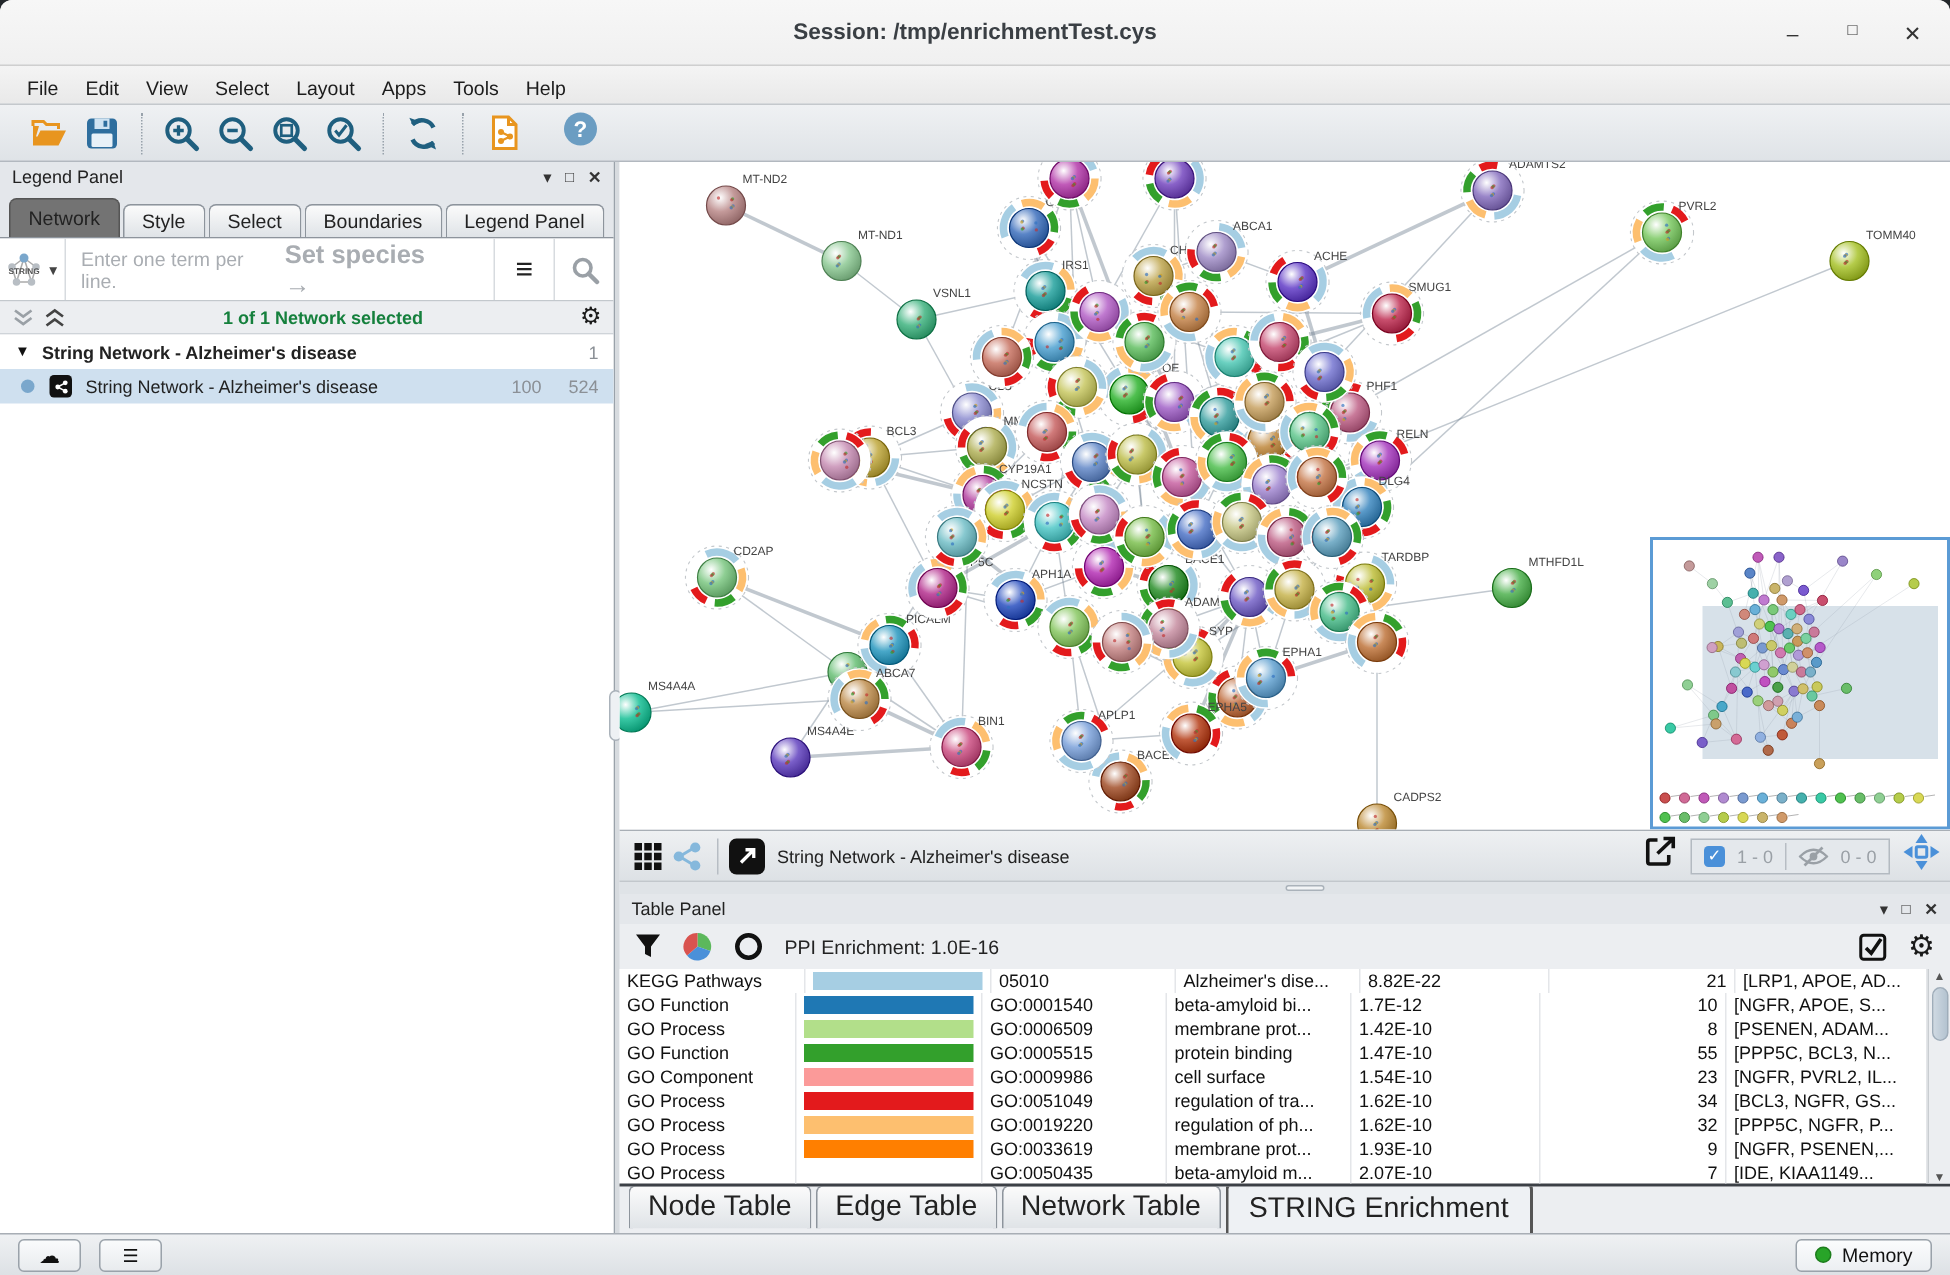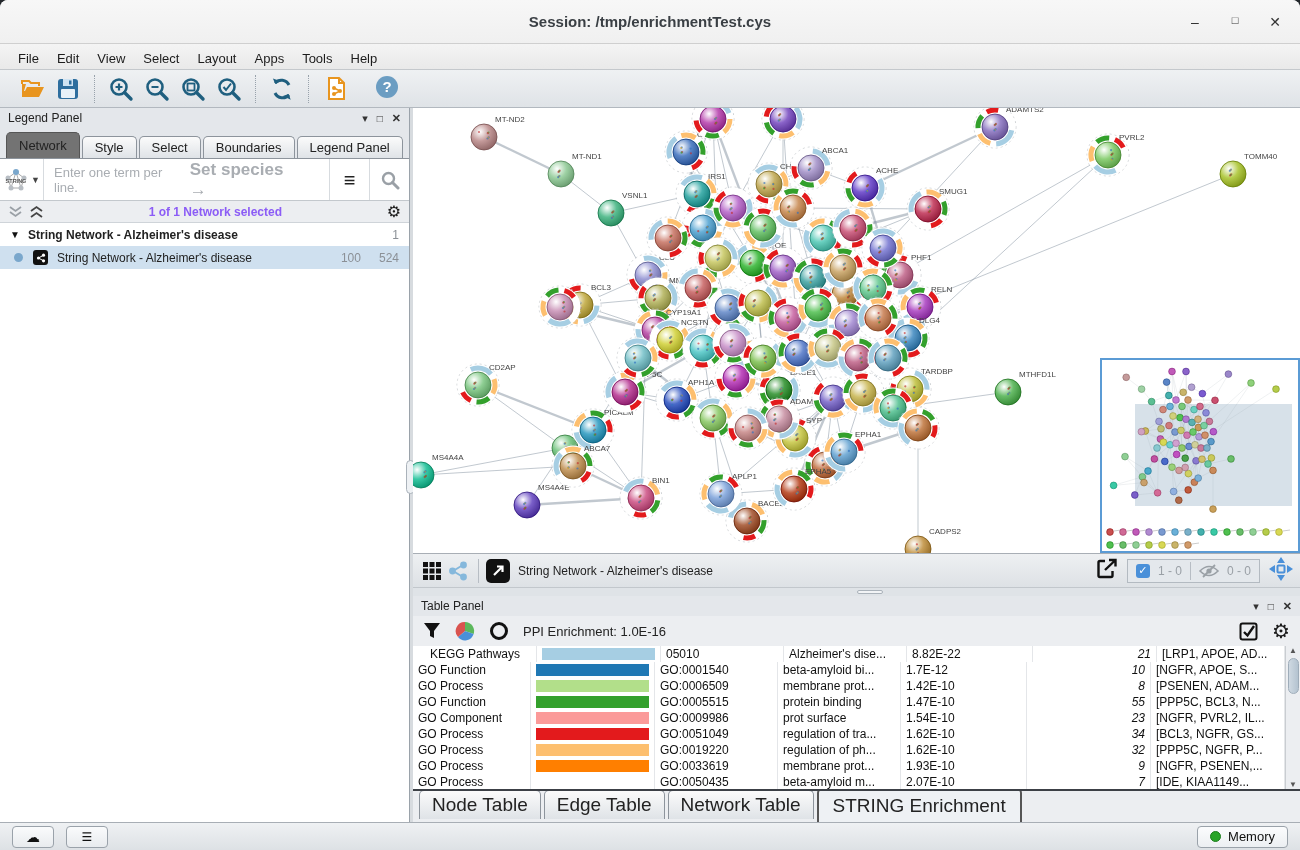--- a/index.html
+++ b/index.html
@@ -45,21 +45,21 @@
   .string-row{height:42px;background:#fff;border-bottom:1px solid #c3c8cd;display:flex;align-items:center;flex:0 0 auto;}
   .string-logo{width:44px;display:flex;align-items:center;justify-content:center;gap:2px;border-right:1px solid #d7dbdf;height:100%;}
   .caret{font-size:9px;color:#444;}
   .string-input{flex:1;display:flex;align-items:center;padding:0 10px;font-size:13px;color:#a9adb2;}
   .species-hint{margin-left:auto;padding-right:14px;font-size:17px;color:#a9adb2;font-weight:bold;}
   .sr-btn{width:40px;height:100%;display:flex;align-items:center;justify-content:center;border-left:1px solid #d7dbdf;}
   .burger{font-size:20px;color:#222;line-height:1;}
   
   .sel-bar{height:22px;display:flex;align-items:center;background:#eceef1;border-bottom:1px solid #cfd4d9;
     padding:0 8px;font-size:12px;flex:0 0 auto;}
-  .sel-text{flex:1;text-align:center;font-weight:bold;color:#8b5cf6;}
+  .sel-text{flex:1;text-align:center;font-weight:bold;color:#15803d;}
   .gear{font-size:16px;color:#1a1a1a;line-height:1;}
   
   .tree{background:#fff;flex:1;font-size:12px;}
   .tree-row{height:23px;display:flex;align-items:center;padding:0 10px;}
   .tree-row.collection{font-weight:bold;}
   .tree-row.selected{background:#cfe0ef;}
   .tree-count{margin-left:auto;color:#8b9096;display:flex;gap:18px;font-weight:normal;}
   .expander{width:18px;font-size:10px;color:#111;}
   .net-dot{width:9px;height:9px;border-radius:50%;background:#7aa7cc;margin-right:10px;}
   .mini-share{width:15px;height:15px;background:#111;border-radius:3px;margin-right:9px;
@@ -85,21 +85,21 @@
   .ppi-bar{height:30px;display:flex;align-items:center;gap:14px;padding:0 10px;flex:0 0 auto;}
   .ppi-text{font-size:13px;color:#222;}
   .ppi-right{margin-left:auto;display:flex;gap:14px;align-items:center;}
   .tbl{flex:1;display:flex;flex-direction:column;min-height:0;background:#fff;border-bottom:2px solid #3c4046;position:relative;}
   .tbl-head{display:flex;height:19px;background:linear-gradient(#f4f4f4,#e2e2e2);border-top:1px solid #b9bec3;
     border-bottom:1px solid #b9bec3;font-size:12px;color:#222;flex:0 0 auto;}
   .th,.td{padding:0 5px;border-right:1px solid #c9cdd1;display:flex;align-items:center;overflow:hidden;white-space:nowrap;}
   .tbl-body{flex:1;overflow:hidden;position:relative;}
   .tr{display:flex;height:16px;font-size:12px;color:#111;}
   .td{border-right:1px solid #e4e6e9;}
-  .td.num{justify-content:flex-end;font-style:italic;}
+  .td.num{justify-content:flex-end;}
   .swatch{width:100%;height:12px;}
   .scrollbar{position:absolute;right:0;top:0;bottom:0;width:15px;background:#eceef1;border-left:1px solid #c9cdd1;
     display:flex;flex-direction:column;align-items:center;font-size:8px;color:#555;}
   .sb-thumb{width:11px;height:36px;background:linear-gradient(90deg,#cfd9e2,#b4c3d0);border:1px solid #9fadba;border-radius:6px;margin-top:3px;}
   .bottom-tabs{height:31px;display:flex;align-items:flex-end;gap:3px;padding:0 6px;background:#eceef1;flex:0 0 auto;}
   .btab{font-size:19px;padding:3px 12px;border:1px solid #8d949c;border-bottom:none;border-radius:5px 5px 0 0;
     background:linear-gradient(#fbfbfb,#dfe3e7);margin-bottom:3px;}
   .btab.active{padding:5px 14px;background:#eef1f4;border-color:#555;border-width:2px;border-bottom:none;margin-bottom:0;}
   
   .statusbar{height:28px;background:linear-gradient(#eff1f3,#dde1e5);border-top:1px solid #a8aeb5;
@@ -2309,21 +2309,21 @@
             <svg width="19" height="19" viewBox="0 0 19 19">
                 <rect x="1.5" y="1.5" width="16" height="16" rx="2" fill="none" stroke="#111" stroke-width="2"></rect>
                 <path d="M5 10 L8.5 13.5 L15 4" fill="none" stroke="#111" stroke-width="2.4"></path>
               </svg>
             <span class="gear" style="font-size:20px;">⚙</span>
           </span>
         </div>
         <div class="tbl">
           <div class="tbl-body" id="tbl-body">
               <div class="tr">
-                <div class="td" style="width: 112px; flex: 0 0 auto; margin-left: 12px;">KEGG Pathways</div>
+                <div class="td" style="width: 124px; flex: 0 0 auto;">KEGG Pathways</div>
                 <div class="td" style="width: 124px; flex: 0 0 auto;">
                   <div class="swatch" style="background: rgb(166, 206, 227);"></div>
                 </div>
                 <div class="td" style="width: 123px; flex: 0 0 auto;">05010</div>
                 <div class="td" style="width: 123px; flex: 0 0 auto;">Alzheimer's dise...</div>
                 <div class="td" style="width: 126px; flex: 0 0 auto;">8.82E-22</div>
                 <div class="td num" style="width: 124px; flex: 0 0 auto;">21</div>
                 <div class="td" style="flex: 1 1 0%; margin-right: 15px;">[LRP1, APOE, AD...</div>
               </div>
               <div class="tr">
@@ -2358,21 +2358,21 @@
                 <div class="td" style="width: 126px; flex: 0 0 auto;">1.47E-10</div>
                 <div class="td num" style="width: 124px; flex: 0 0 auto;">55</div>
                 <div class="td" style="flex: 1 1 0%; margin-right: 15px;">[PPP5C, BCL3, N...</div>
               </div>
               <div class="tr">
                 <div class="td" style="width: 118px; flex: 0 0 auto;">GO Component</div>
                 <div class="td" style="width: 124px; flex: 0 0 auto;">
                   <div class="swatch" style="background: rgb(251, 154, 153);"></div>
                 </div>
                 <div class="td" style="width: 123px; flex: 0 0 auto;">GO:0009986</div>
-                <div class="td" style="width: 123px; flex: 0 0 auto;">prot surface</div>
+                <div class="td" style="width: 123px; flex: 0 0 auto;">cell surface</div>
                 <div class="td" style="width: 126px; flex: 0 0 auto;">1.54E-10</div>
                 <div class="td num" style="width: 124px; flex: 0 0 auto;">23</div>
                 <div class="td" style="flex: 1 1 0%; margin-right: 15px;">[NGFR, PVRL2, IL...</div>
               </div>
               <div class="tr">
                 <div class="td" style="width: 118px; flex: 0 0 auto;">GO Process</div>
                 <div class="td" style="width: 124px; flex: 0 0 auto;">
                   <div class="swatch" style="background: rgb(227, 26, 28);"></div>
                 </div>
                 <div class="td" style="width: 123px; flex: 0 0 auto;">GO:0051049</div>

